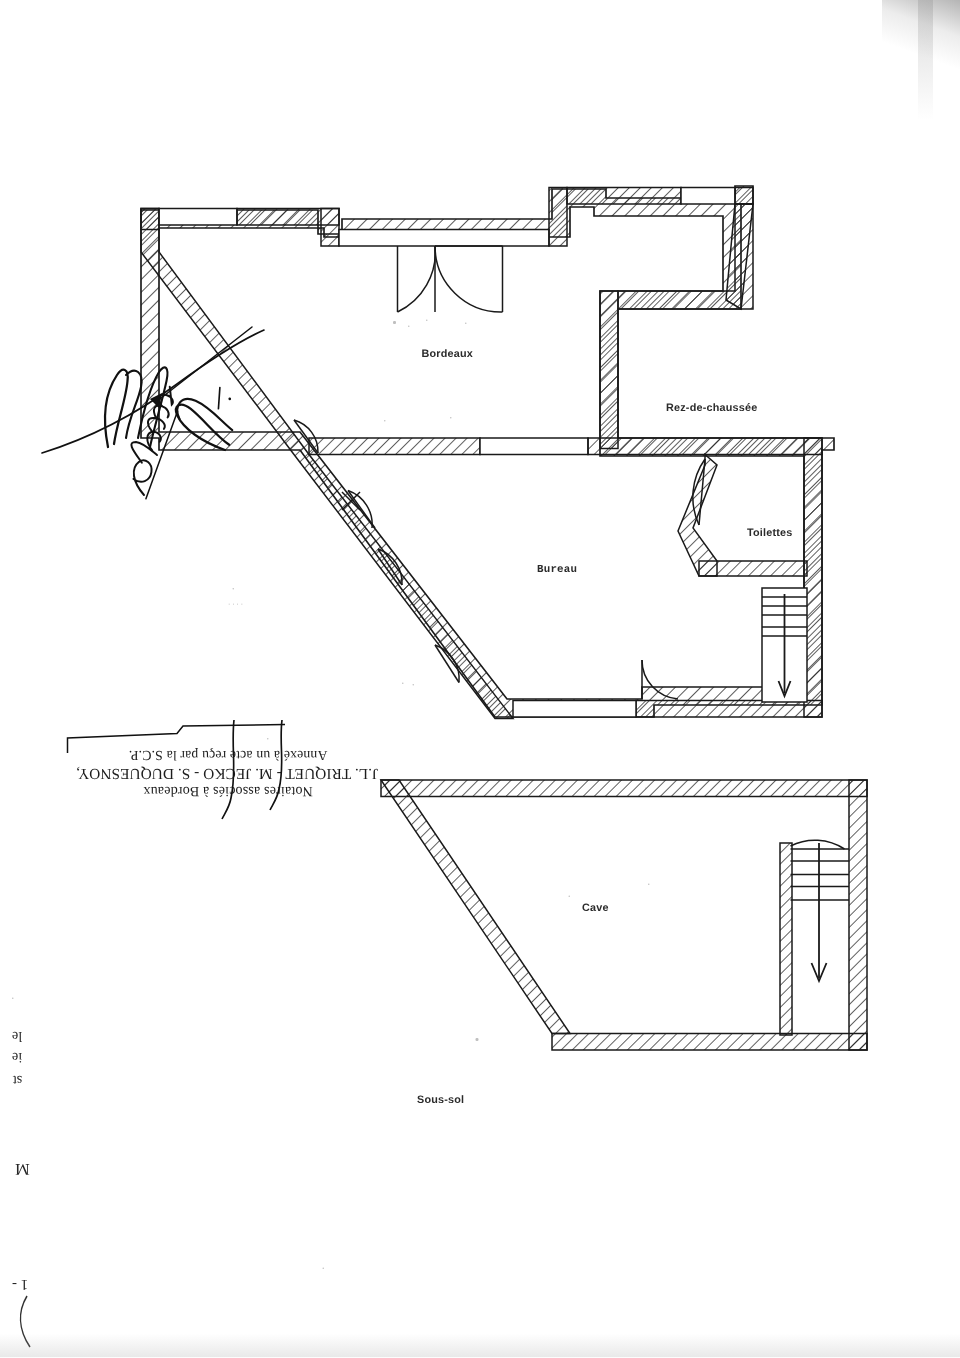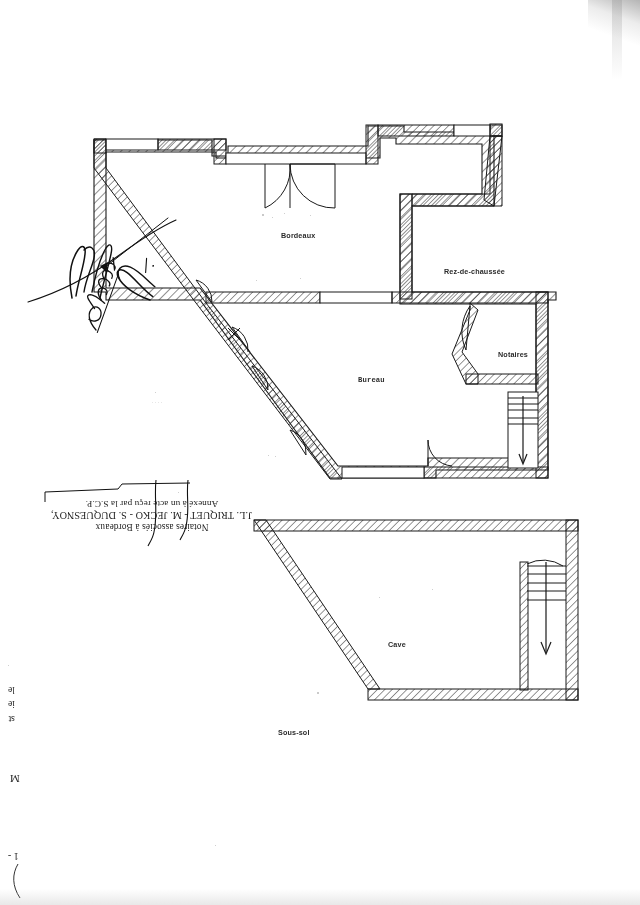--- a/index.html
+++ b/index.html
@@ -287,25 +287,25 @@
         <path d="M 26,-10 L 40,-12" stroke-width="1.1"></path>
         <circle cx="34" cy="-4" r="0.9" fill="#111" stroke="none"></circle>
       </g>
     </g>
   </svg>
 
   <div class="roomlabel" style="left:281px; top:231px;">Bordeaux</div>
 
   <div class="roomlabel" style="left:444px; top:267px;">Rez-de-chaussée</div>
 
-  <div class="roomlabel" style="left:498px; top:350px;">Notaires</div>
+  <div class="roomlabel" style="left:498px; top:350px;">Toilettes</div>
 
   <div class="roomlabel" style="left:358px; top:376px;font-family:Liberation Mono, monospace;">Bureau</div>
 
-  <div class="roomlabel" style="left:388px; top:600px;margin-top:40px;">Cave</div>
+  <div class="roomlabel" style="left:388px; top:600px;">Cave</div>
 
   <div class="roomlabel" style="left:278px; top:728px;">Sous-sol</div>
 
   <div class="stamp" style="left:52px; top:498px; width:200px;">
     <div class="l3" style="text-align:center;">Notaires associés à Bordeaux</div>
     <div class="l2" style="text-align:center;">J.L. TRIQUET - M. JECKO - S. DUQUESNOY,</div>
     <div class="l1" style="text-align:center;">Annexé à un acte reçu par la S.C.P.</div>
   </div>
 
   <svg style="position:absolute; left:40px; top:480px; width:160px; height:30px;">

